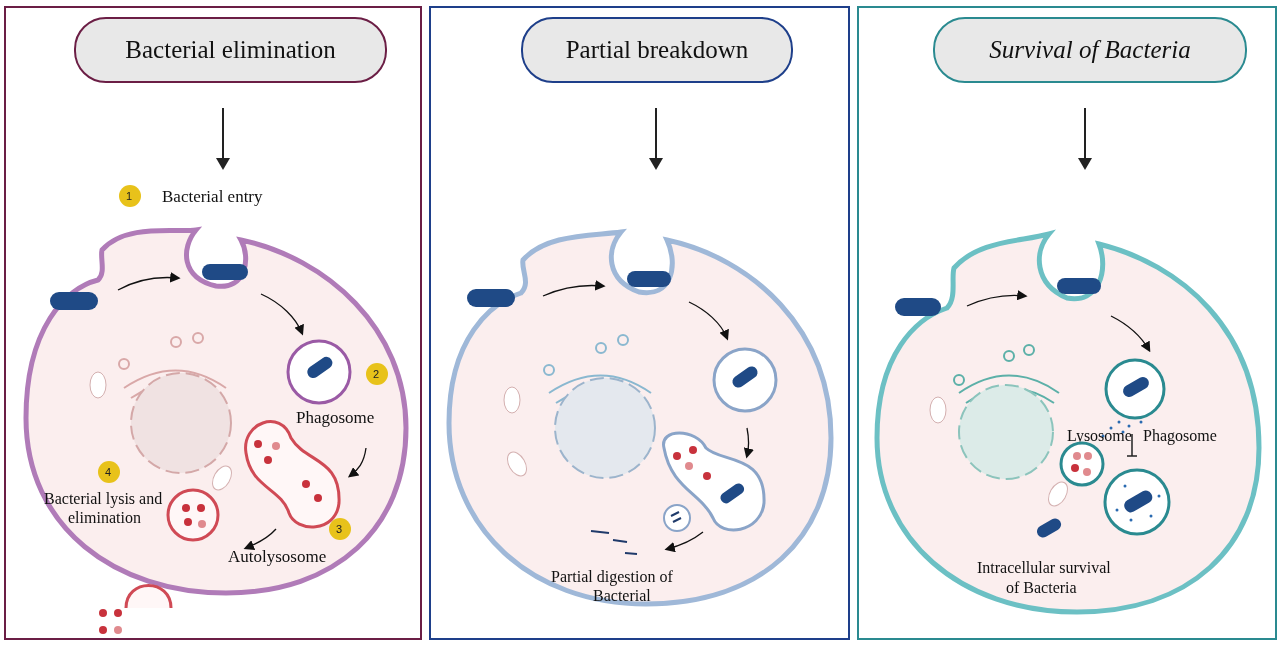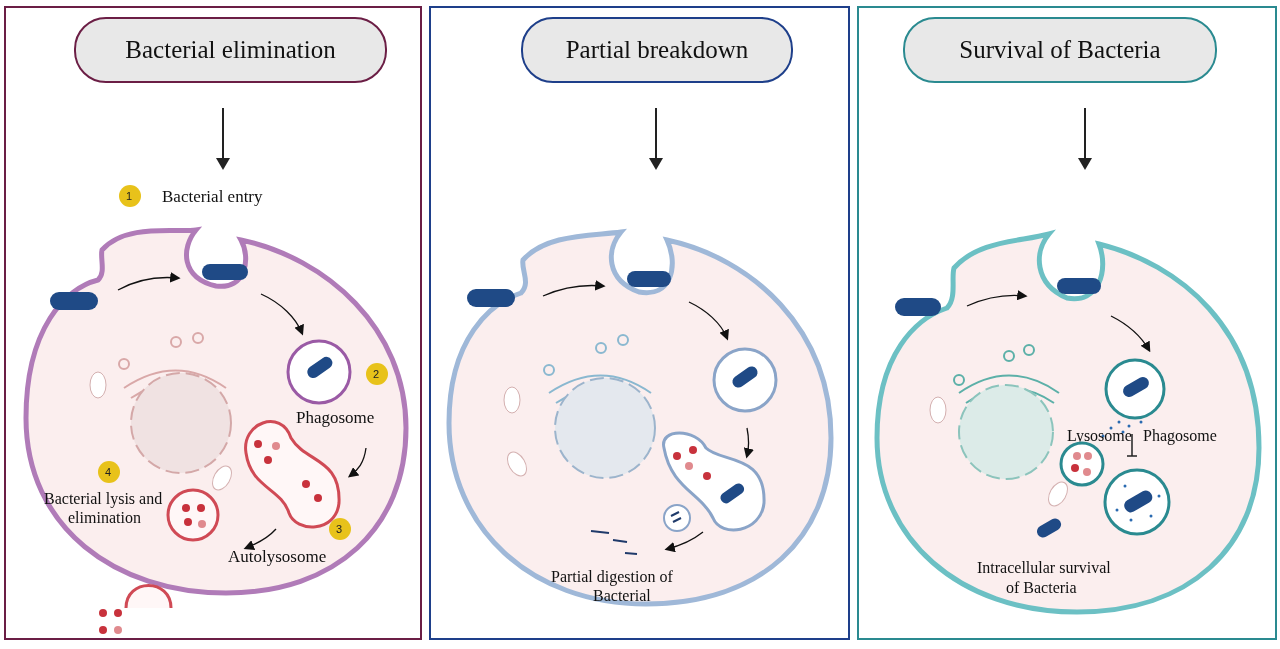--- a/index.html
+++ b/index.html
@@ -5,21 +5,21 @@
   html, body { margin:0; padding:0; background:#ffffff; }
   body { width:1280px; height:649px; position:relative; overflow:hidden; font-family:"Liberation Serif", "DejaVu Serif", serif; color:#111; }
   .panel { position:absolute; top:6px; height:634px; box-sizing:border-box; border:2px solid; background:#fff; }
   .panel-1 { left:4px; width:418px; border-color:#6b1e45; }
   .panel-2 { left:429px; width:421px; border-color:#1e3f8a; }
   .panel-3 { left:857px; width:420px; border-color:#2a8a90; }
   .title-box { position:absolute; top:9px; height:66px; box-sizing:border-box; border:2px solid; border-radius:32px; background:#e8e8e8;
     display:flex; align-items:center; justify-content:center; font-size:25px; }
   .panel-1 .title-box { left:68px; width:313px; border-color:#6b1e45; }
   .panel-2 .title-box { left:52px; width:272px; border-color:#1e3f8a;margin-left:38px; }
-  .panel-3 .title-box { left:44px; width:314px; border-color:#2a8a90; }
+  .panel-3 .title-box { left:74px; width:314px; border-color:#2a8a90;font-style:italic; }
   svg.cell { position:absolute; left:0; top:0; }
   .lbl { font-family:"Liberation Serif","DejaVu Serif",serif; fill:#111; }
   .num { font-family:"Liberation Sans","DejaVu Sans",sans-serif; font-size:11px; fill:#222; }
 </style>
 </head>
 <body>
 
 <div class="panel panel-1">
   <div class="title-box">Bacterial elimination</div>
   <svg class="cell" width="418" height="634">

